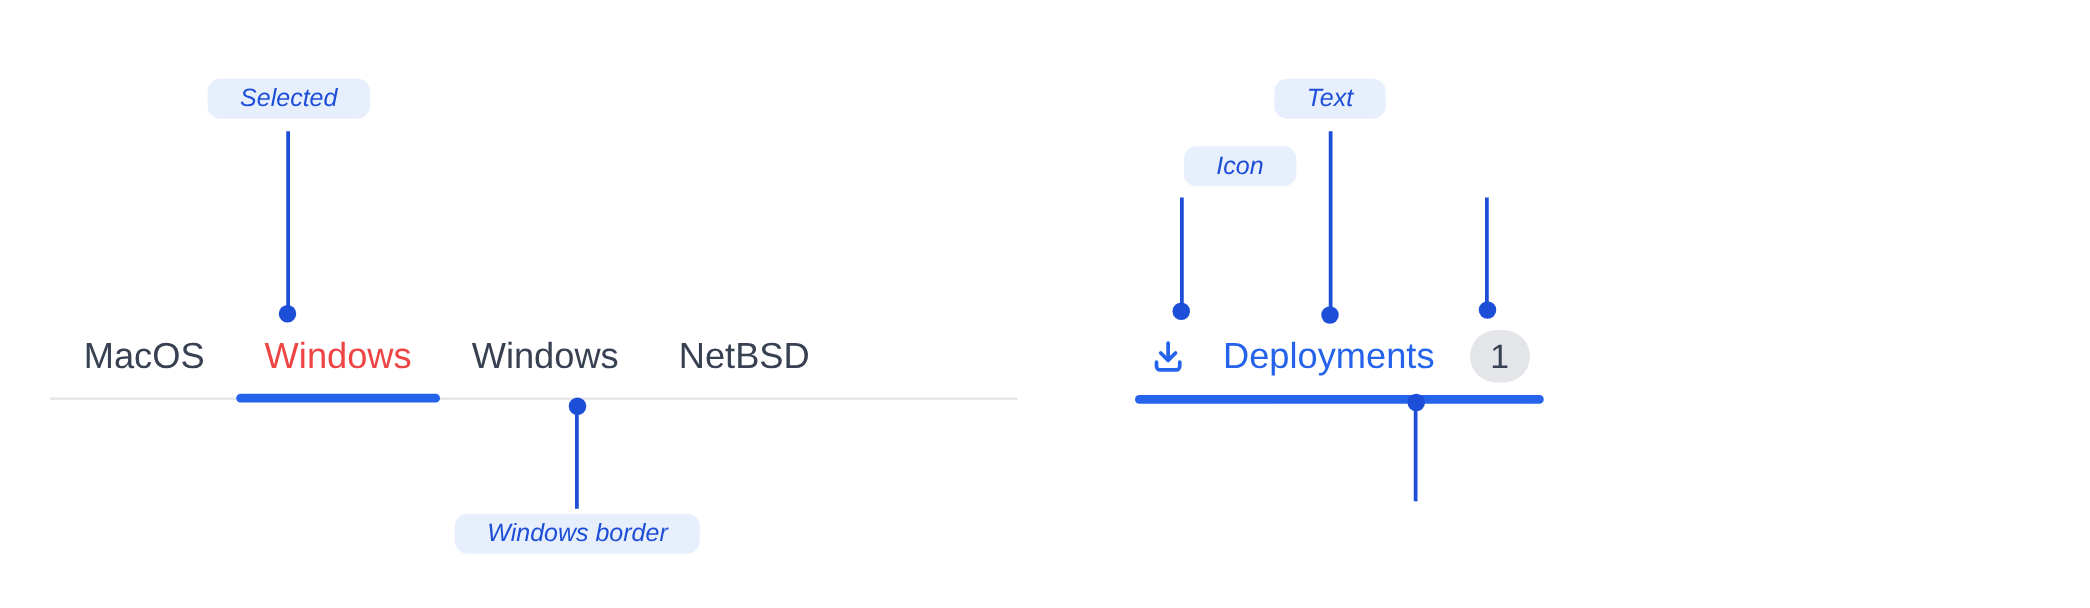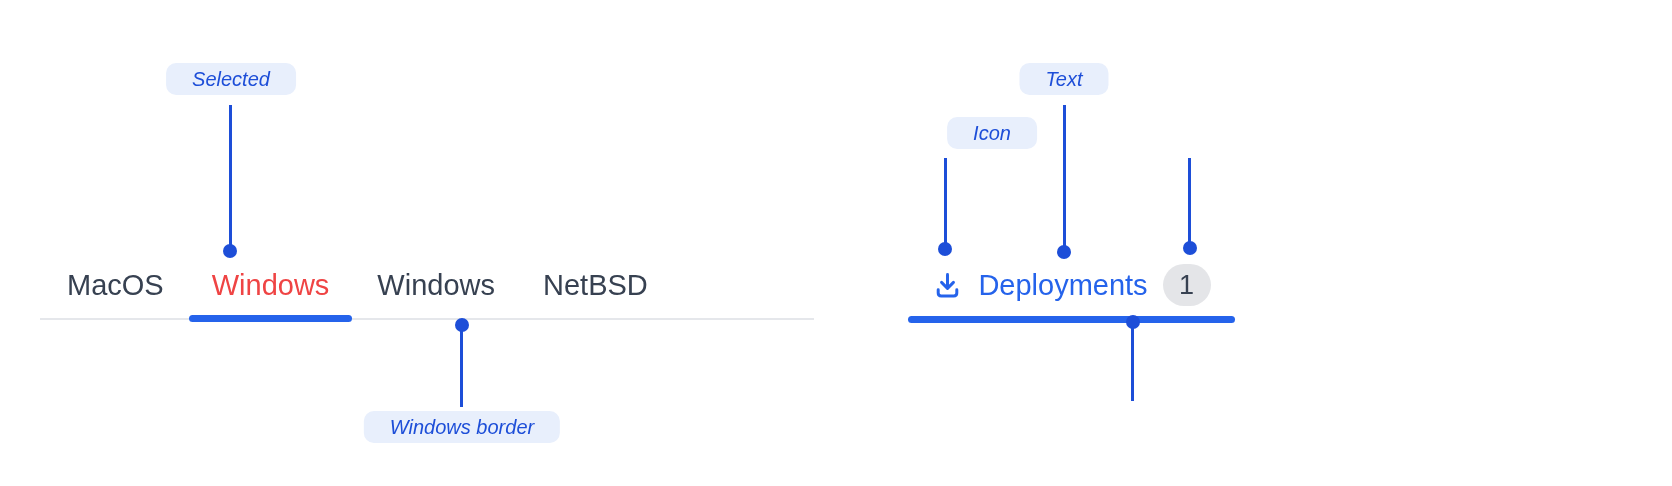--- a/index.html
+++ b/index.html
@@ -30,21 +30,21 @@
   .os-tab--selected::after{
     content:"";position:absolute;left:1px;right:1px;bottom:-4px;
     height:7px;border-radius:4px;background:#2563eb;
   }
 
   
   .dep-tab{
     position:absolute;left:908px;top:252px;
     width:327px;height:66px;
     display:flex;align-items:center;justify-content:center;
-    gap:15px;cursor:pointer;
+    gap:28px;cursor:pointer;
   }
   .dep-indicator{
     position:absolute;left:0;right:0;bottom:-5px;
     height:7px;border-radius:4px;background:#2563eb;
   }
   .dep-icon{width:31px;height:31px;flex:0 0 auto;display:block;}
   .dep-label{font-size:29px;color:#2563eb;white-space:nowrap;}
   .dep-badge{
     min-width:48px;height:42px;border-radius:21px;
     background:#e4e5e8;color:#374151;

